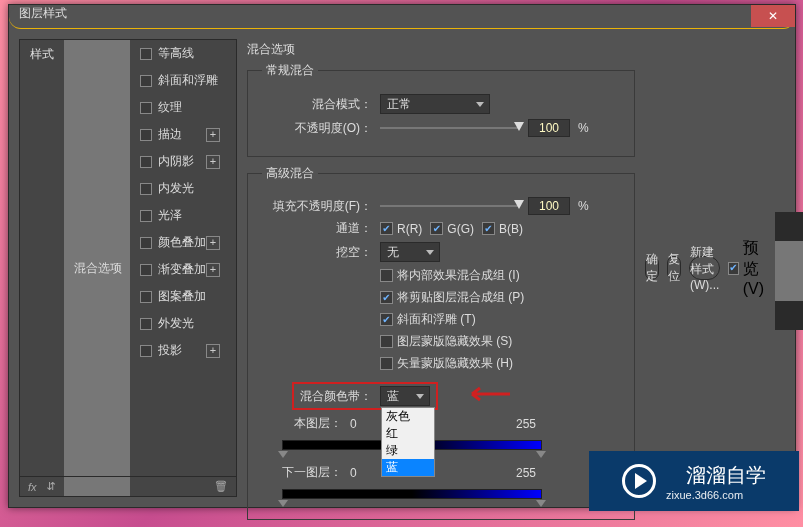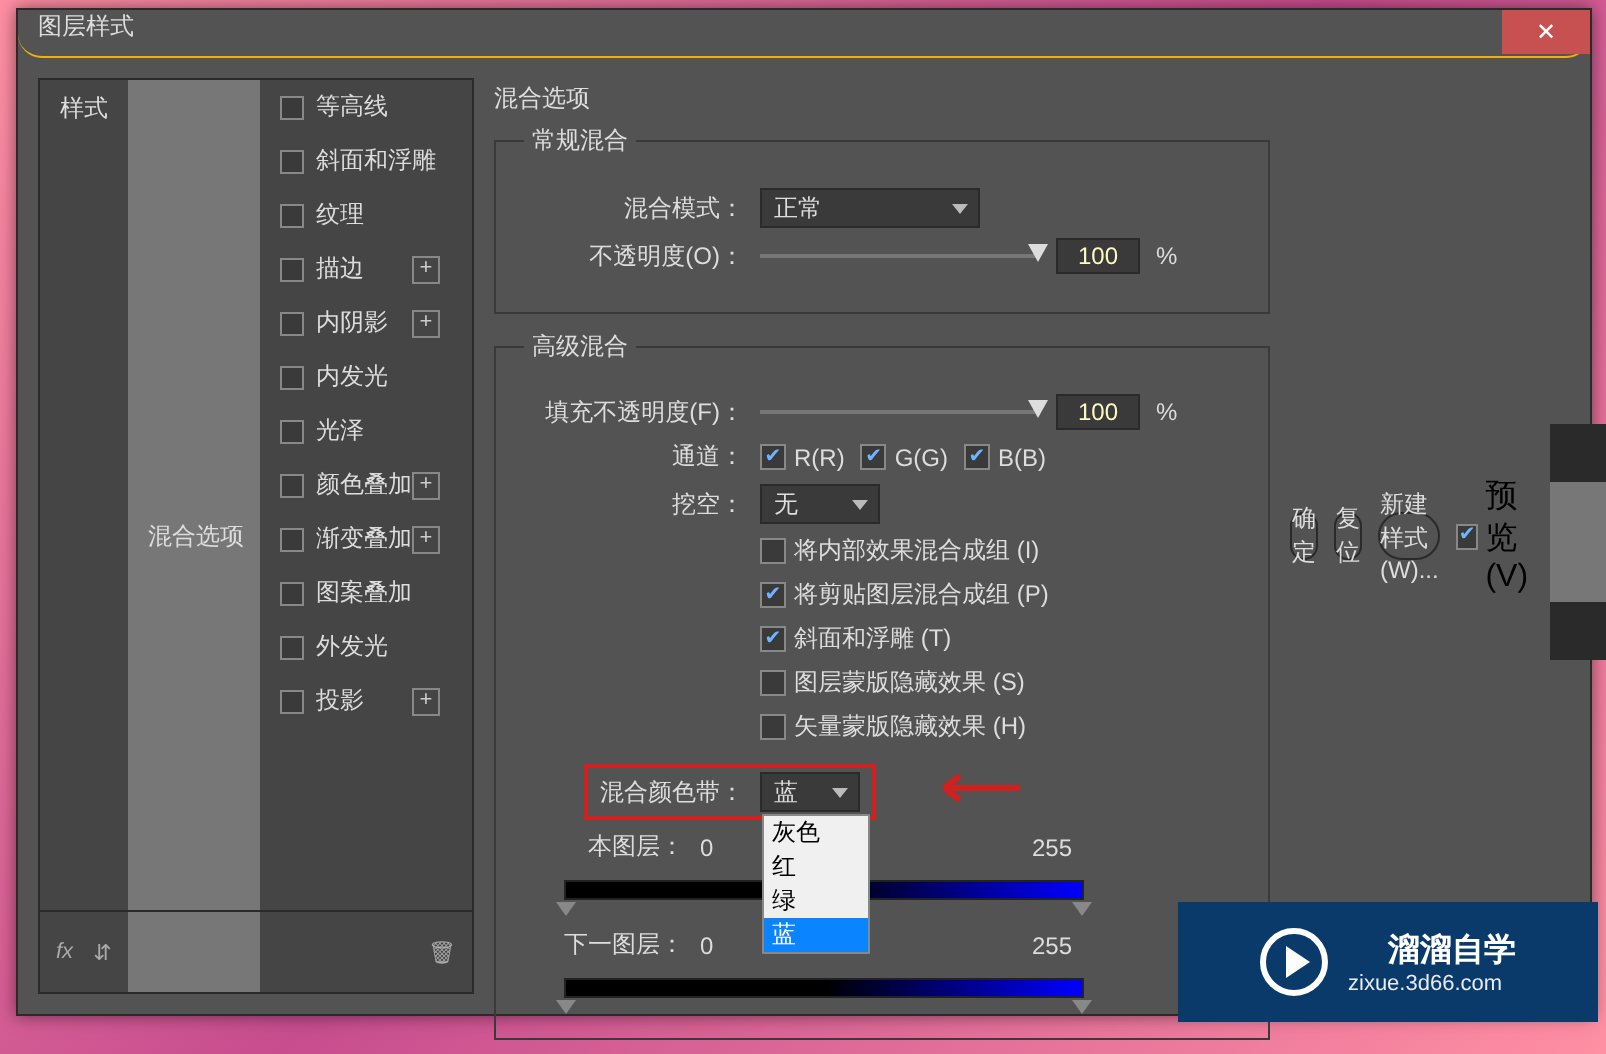--- a/index.html
+++ b/index.html
@@ -9,21 +9,21 @@
   .titlebar-title { color: #ddd; font-size: 12px; padding-left: 10px; }
   .titlebar-close { width: 44px; height: 22px; background: #c75050; color: #fff; display: flex; align-items: center; justify-content: center; font-size: 12px; cursor: pointer; }
   .content { display: flex; height: calc(100% - 24px); padding: 10px; gap: 10px; }
   .sidebar { width: 218px; background: #454545; border: 1px solid #2a2a2a; display: flex; flex-direction: row; position: relative; }
   .sidebar-head { color: #ddd; font-size: 12px; padding: 6px 10px; }
   .sidebar-item { display: flex; align-items: center; justify-content: space-between; padding: 5px 8px 5px 10px; color: #ddd; font-size: 12px; cursor: pointer; }
   .sidebar-item.selected { background: #777; }
   .sidebar-item .left { display: flex; align-items: center; gap: 6px; }
   .cb { width: 12px; height: 12px; border: 1px solid #888; background: #3a3a3a; display: inline-block; }
   .plus { width: 14px; height: 14px; border: 1px solid #888; color: #ccc; font-size: 11px; line-height: 11px; text-align: center; }
-  .sidebar-footer { position: absolute; bottom: 0; left: 0; right: 0; height: 41px; border-top: 1px solid #2a2a2a; display: flex; align-items: center; gap: 10px; padding: 0 8px; color: #aaa; font-size: 11px; }
+  .sidebar-footer { position: absolute; bottom: 0; left: 0; right: 0; height: 20px; border-top: 1px solid #2a2a2a; display: flex; align-items: center; gap: 10px; padding: 0 8px; color: #aaa; font-size: 11px; }
   .trash { margin-left: auto; }
   .main { flex: 1; color: #ddd; font-size: 12px; position: relative; }
   .group-title { margin: 2px 0 4px 0; font-size: 12px; }
   fieldset { border: 1px solid #3a3a3a; padding: 10px 14px 14px 14px; margin-bottom: 8px; }
   legend { padding: 0 4px; font-size: 12px; }
   .row { display: flex; align-items: center; gap: 8px; margin: 5px 0; }
   .row label.rlabel { width: 110px; text-align: right; display: inline-block; }
   .select { background: #3a3a3a; border: 1px solid #2a2a2a; color: #ddd; font-size: 12px; padding: 1px 18px 1px 6px; position: relative; display: inline-flex; align-items: center; height: 20px; }
   .select::after { content: ""; position: absolute; right: 5px; top: 7px; border-left: 4px solid transparent; border-right: 4px solid transparent; border-top: 5px solid #bbb; }
   .numbox { background: #3a3a3a; border: 1px solid #2a2a2a; color: #fef9c3; width: 42px; height: 18px; font-size: 12px; text-align: center; }
@@ -45,21 +45,21 @@
   .gradient-row { display: flex; align-items: center; gap: 8px; margin: 4px 0 2px 0; }
   .gradient-row .glabel { width: 80px; text-align: right; }
   .gradient-bar { position: relative; width: 260px; height: 22px; }
   .gradient-bg { position: absolute; top: 6px; left: 0; right: 0; height: 10px; background: linear-gradient(90deg, #000 0%, #000 50%, #0000ff 100%); border: 1px solid #222; }
   .gtick { position: absolute; width: 0; height: 0; border-left: 5px solid transparent; border-right: 5px solid transparent; }
   .gtick.bot { bottom: -2px; border-top: 7px solid #888; }
   .watermark { position: absolute; right: -4px; bottom: -4px; width: 210px; height: 60px; background: #0a3a6a; color: #fff; display: flex; align-items: center; justify-content: center; gap: 10px; border: 2px solid #0a3a6a; }
   .watermark .play { width: 34px; height: 34px; border: 3px solid #fff; border-radius: 50%; display: flex; align-items: center; justify-content: center; }
   .watermark .play::after { content: ""; border-left: 12px solid #fff; border-top: 8px solid transparent; border-bottom: 8px solid transparent; margin-left: 3px; }
   .wm-text { display: flex; flex-direction: column; }
-  .wm-big { font-size: 16px; font-weight: bold; margin-left: 20px; }
+  .wm-big { font-size: 20px; font-weight: normal; margin-left: 20px; }
   .wm-small { font-size: 11px; opacity: 0.9; }
 </style>
 </head>
 <body>
 
 <div class="window">
   <div class="titlebar">
     <span class="titlebar-title">图层样式</span>
     <div class="titlebar-close">✕</div>
   </div>

